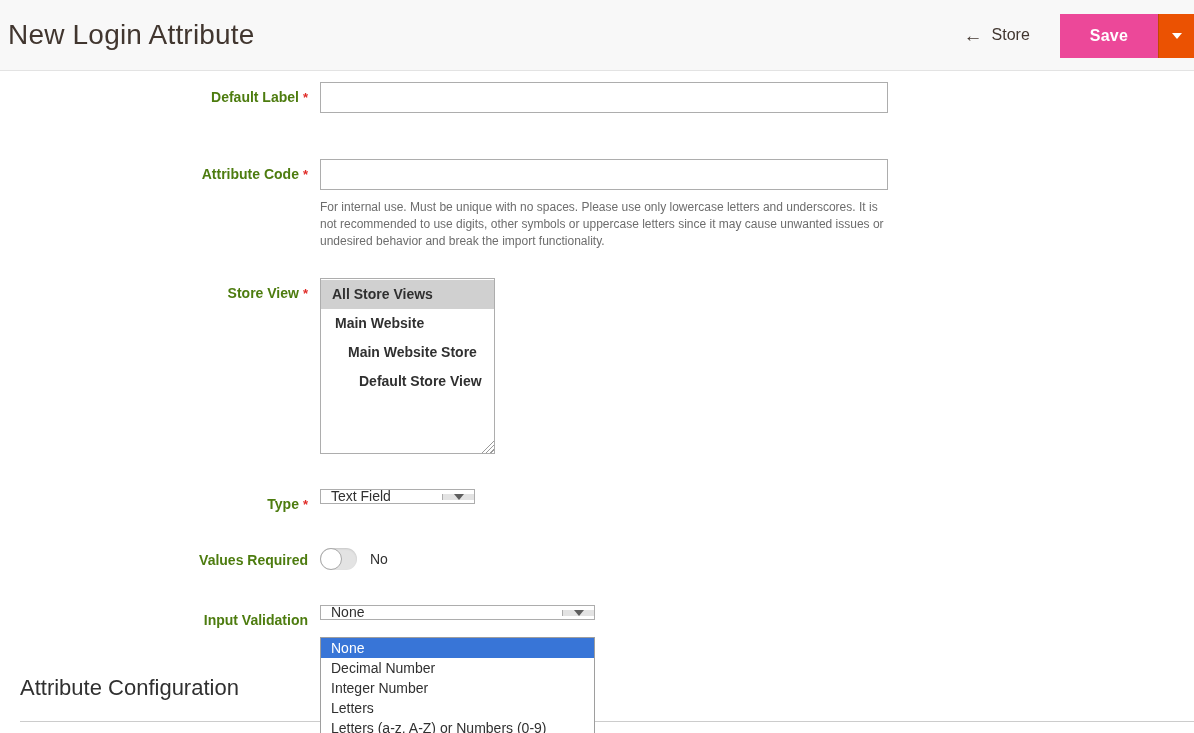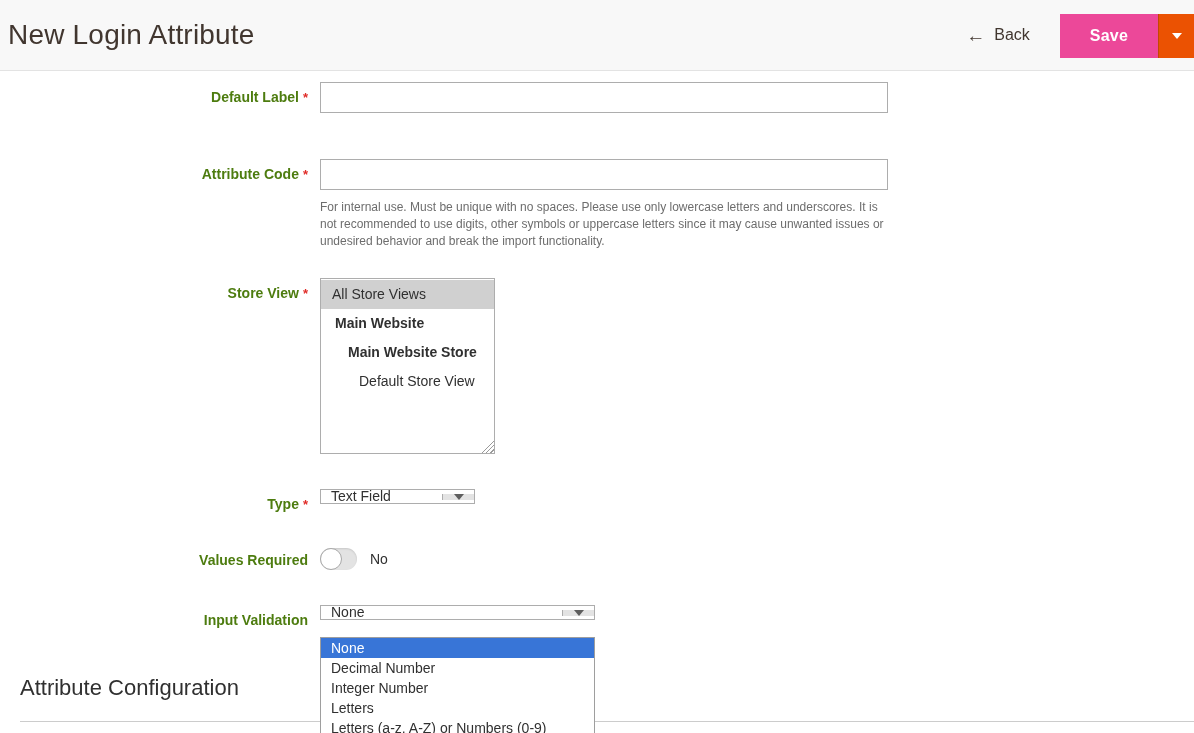--- a/index.html
+++ b/index.html
@@ -88,21 +88,21 @@
   
   .multiselect {
     width: 175px; height: 176px;
     border: 1px solid #adadad;
     background: #fff;
     position: relative;
     overflow: hidden;
     padding-top: 1px;
     cursor: default;
   }
-  .ms-option { font-size: 14px; height: 29px; line-height: 28px; white-space: nowrap; }
+  .ms-option { font-size: 14px; height: 29px; line-height: 28px; white-space: nowrap; font-weight: bold; }
   .ms-option.selected { background: #d0d0d0; }
   .ms-option.bold { font-weight: 700; }
   .ind-0 { padding-left: 11px; }
   .ind-1 { padding-left: 14px; }
   .ind-2 { padding-left: 27px; }
   .ind-3 { padding-left: 38px; }
   .resize-grip {
     position: absolute; right: 0; bottom: 0;
     width: 13px; height: 13px;
     background: repeating-linear-gradient(-45deg, transparent 0 2px, #9a9a9a 2px 3px);
@@ -193,21 +193,21 @@
   }
 </style>
 </head>
 <body>
 
 <header class="page-header">
   <h1 class="page-title">New Login Attribute</h1>
   <div class="header-actions">
     <button class="back-btn">
       <span class="back-arrow">←</span>
-      <span>Back</span>
+      <span>Store</span>
     </button>
     <div class="save-split">
       <button class="save-main">Save</button>
       <button class="save-toggle">
         <span class="caret-white"></span>
       </button>
     </div>
   </div>
 </header>
 

